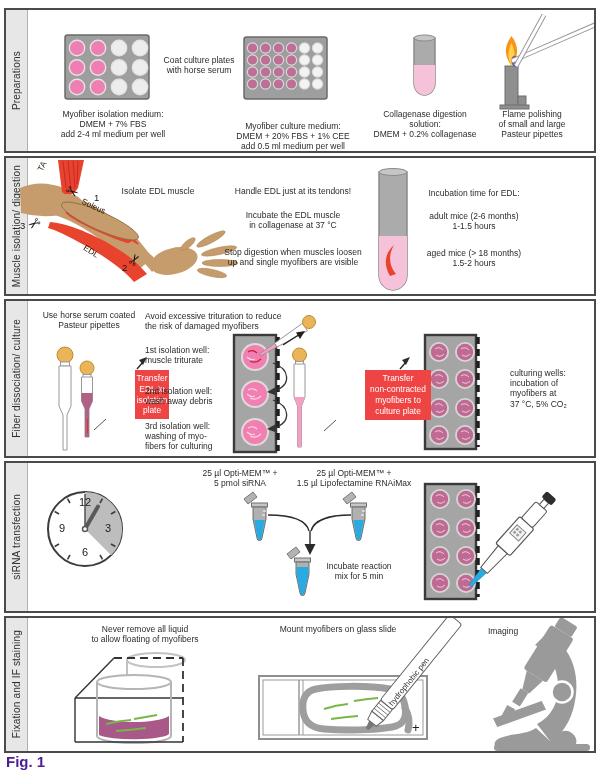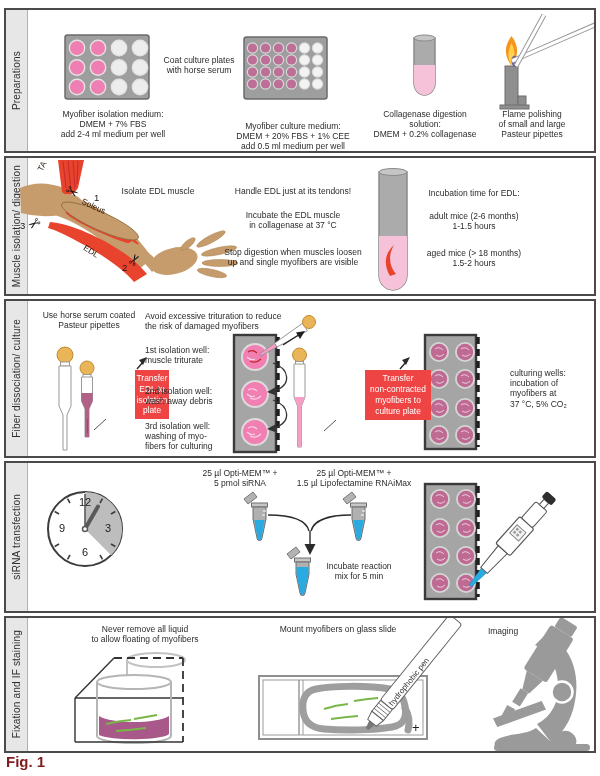--- a/index.html
+++ b/index.html
@@ -11,21 +11,21 @@
   .txt-l{text-align:left;}
   .lay{position:absolute;left:0;top:0;}
   .dbox{position:absolute;background:#ef4444;color:#fff;font-size:8.4px;line-height:1.3;text-align:center;display:flex;align-items:center;justify-content:center;white-space:pre-line;margin-left:31px;}
   .sc{position:absolute;font-size:15px;color:#151515;line-height:1;}
   .num{position:absolute;font-size:9.5px;color:#1a1a1a;line-height:1;}
   .mlabel{position:absolute;font-size:8.3px;color:#27190c;line-height:1;}
   .clknum{position:absolute;font-size:11px;color:#222;line-height:1;width:16px;text-align:center;}
   .legend{position:absolute;background:#b5b5b5;border:1px solid #8a8a8a;box-sizing:border-box;}
   .lstrip{position:absolute;left:0;right:0;height:11px;background:#fff;border:1px solid #222;box-sizing:border-box;font-size:7.8px;line-height:9px;padding-left:1px;color:#222;}
   .ltxt{position:absolute;font-size:8px;color:#222;line-height:1;}
-  .figlabel{position:absolute;left:6px;top:753px;font-size:15px;font-weight:700;color:#7f1d1d;}
+  .figlabel{position:absolute;left:6px;top:753px;font-size:15px;font-weight:700;color:#4c1d95;}
   .penlabel{position:absolute;font-size:8px;color:#333;transform-origin:0 0;white-space:nowrap;}
   .plus{position:absolute;font-size:13px;color:#222;line-height:1;}
 </style>
 </head>
 <body>
 
 <div class="page">
 
   <section class="panel" style="top:8px;height:145px;">
     <div class="side">

